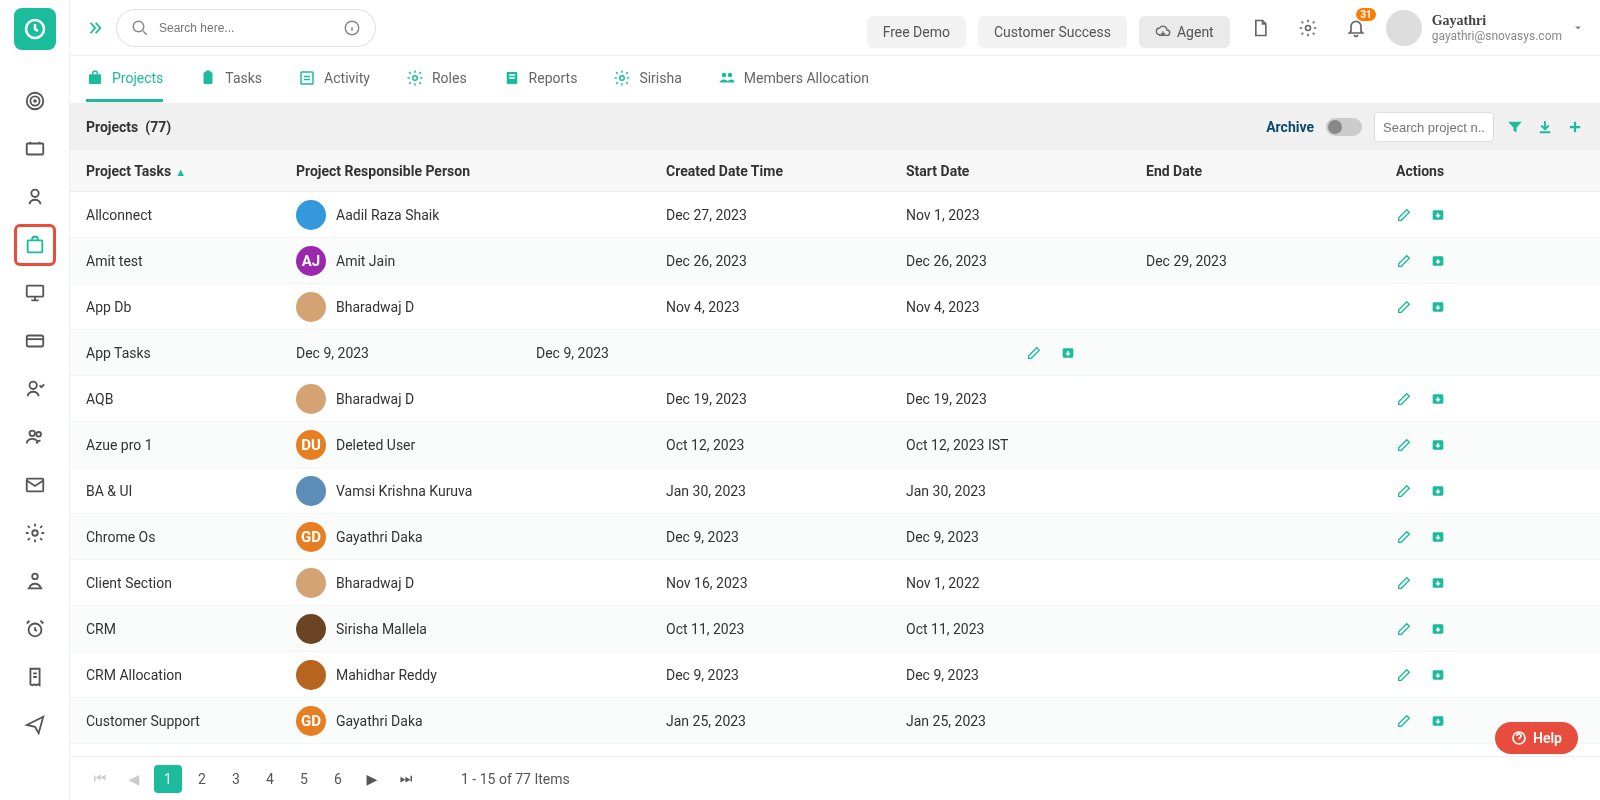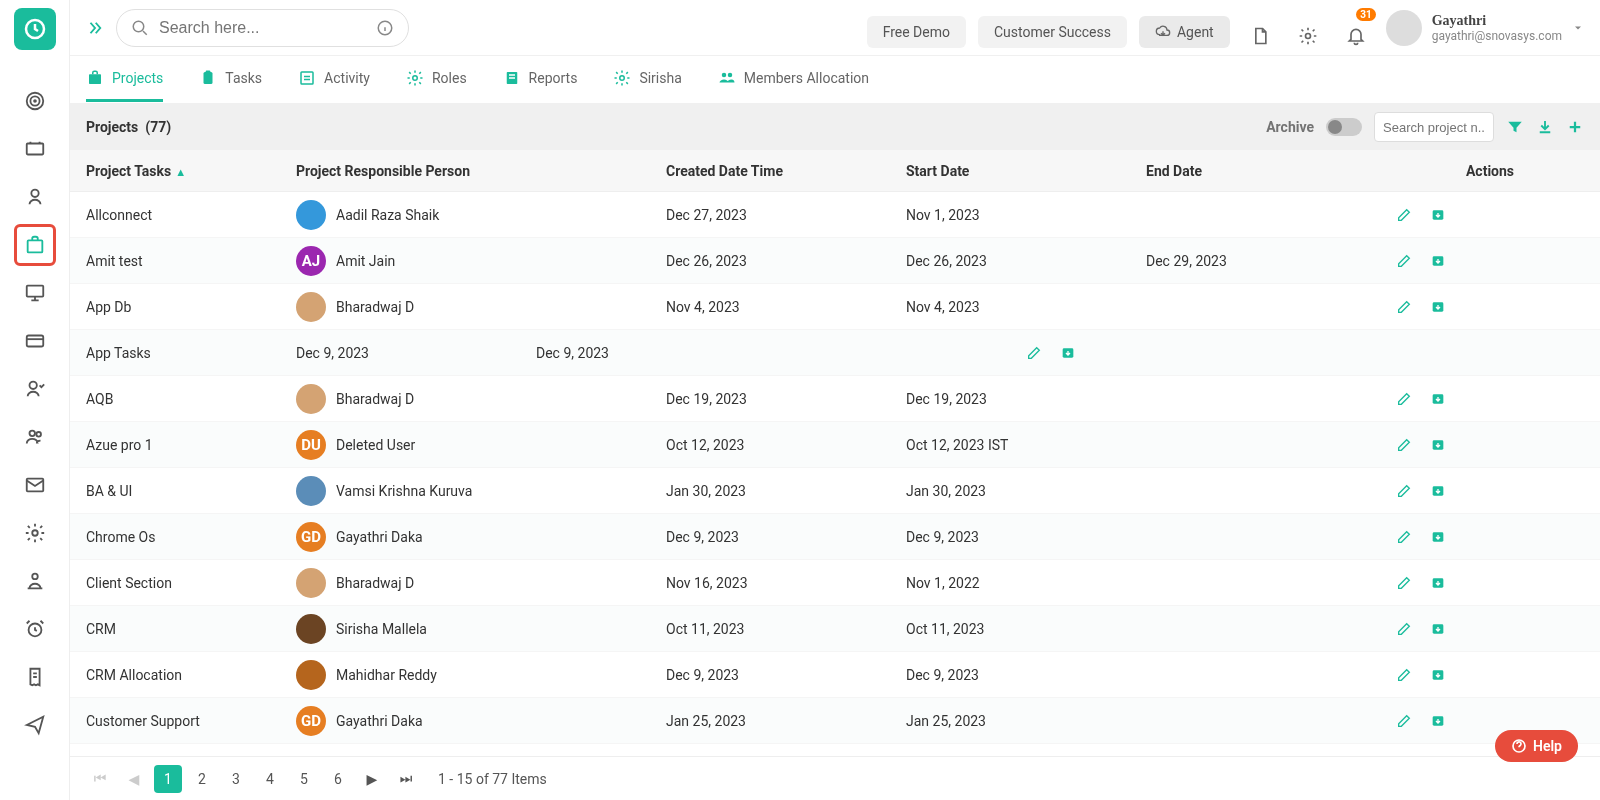--- a/index.html
+++ b/index.html
@@ -6,64 +6,64 @@
 body { font-family: -apple-system, BlinkMacSystemFont, "Segoe UI", Roboto, sans-serif; background: #fff; color: #333; font-size: 14px; }
 .app { display: flex; height: 800px; width: 1600px; }
 .sidebar { width: 70px; background: #fff; border-right: 1px solid #eee; display: flex; flex-direction: column; align-items: center; padding-top: 8px; }
 .logo { width: 42px; height: 42px; background: #1abc9c; border-radius: 8px; display: flex; align-items: center; justify-content: center; margin-bottom: 30px; }
 .sidebar-item { width: 42px; height: 42px; display: flex; align-items: center; justify-content: center; margin-bottom: 6px; border-radius: 6px; cursor: pointer; color: #555; }
 .sidebar-item.active { border: 3px solid #e74c3c; color: #1abc9c; }
 .main { flex: 1; display: flex; flex-direction: column; }
 .topbar { height: 56px; display: flex; align-items: center; padding: 0 16px; gap: 12px; border-bottom: 1px solid #f0f0f0; }
 .expand-btn { color: #1abc9c; cursor: pointer; }
 .search-box { flex: 0 0 260px; height: 38px; border: 1px solid #e0e0e0; border-radius: 20px; display: flex; align-items: center; padding: 0 14px; gap: 10px; color: #888; }
-.search-box input { border: none; outline: none; flex: 1; font-size: 16px; color: #555; }
+.search-box input { border: none; outline: none; flex: 1; font-size: 12px; color: #555; }
 .topbar-spacer { flex: 1; }
 .top-btn { padding: 8px 16px; background: #f2f2f2; border-radius: 6px; cursor: pointer; color: #555; font-size: 14px; display: flex; align-items: center; gap: 6px; margin-top: 8px; }
 .top-btn.agent { background: #eaeaea; }
-.icon-btn { width: 36px; height: 36px; display: flex; align-items: flex-end; justify-content: center; cursor: pointer; color: #666; position: relative; }
+.icon-btn { width: 36px; height: 36px; display: flex; align-items: center; justify-content: center; cursor: pointer; color: #666; position: relative; }
 .badge { position: absolute; top: -2px; right: -2px; background: #ff7b00; color: #fff; font-size: 10px; border-radius: 8px; padding: 1px 4px; font-weight: bold; }
 .user-info { display: flex; align-items: center; gap: 10px; cursor: pointer; }
 .user-avatar { width: 36px; height: 36px; border-radius: 50%; background: #ddd; }
 .user-text { display: flex; flex-direction: column; }
 .user-name { font-weight: 600; color: #444; font-family: Liberation Serif, serif; }
 .user-email { font-size: 12px; color: #888; }
 .tabs { height: 48px; display: flex; align-items: center; padding: 0 16px; gap: 36px; border-bottom: 1px solid #f0f0f0; }
 .tab { display: flex; align-items: center; gap: 8px; cursor: pointer; color: #666; padding: 12px 0; border-bottom: 3px solid transparent; }
 .tab.active { color: #1abc9c; border-bottom-color: #1abc9c; }
 .tab-icon { color: #1abc9c; }
 .section-header { height: 46px; background: #f0f0f0; display: flex; align-items: center; padding: 0 16px; gap: 12px; }
 .section-title { font-weight: 700; color: #333; }
 .section-spacer { flex: 1; }
-.archive-label { font-weight: 700; color: #737373; }
+.archive-label { font-weight: 700; color: #0c4a6e; }
 .toggle { width: 36px; height: 18px; background: #ccc; border-radius: 10px; position: relative; cursor: pointer; }
 .toggle::after { content: ""; position: absolute; width: 14px; height: 14px; background: #888; border-radius: 50%; top: 2px; left: 2px; }
 .proj-search { width: 120px; height: 30px; border: 1px solid #ddd; border-radius: 4px; padding: 0 8px; font-size: 13px; }
 .hdr-icon { color: #1abc9c; cursor: pointer; }
 .table-head { height: 42px; background: #f7f7f7; display: flex; align-items: center; padding: 0 16px; font-weight: 700; color: #333; border-bottom: 1px solid #eee; }
 .col-name { flex: 0 0 210px; }
 .col-person { flex: 0 0 370px; }
 .col-created { flex: 0 0 240px; }
 .col-start { flex: 0 0 240px; }
 .col-end { flex: 0 0 250px; }
-.col-actions { flex: 1; text-align: center; }
+.col-actions { flex: 1; text-align: left; }
 .sort-arrow { color: #1abc9c; font-size: 11px; margin-left: 4px; }
 .table-body { flex: 1; overflow-y: auto; }
 .row { height: 46px; display: flex; align-items: center; padding: 0 16px; border-bottom: 1px solid #f5f5f5; }
 .row:nth-child(even) { background: #fafcfc; }
 .person-cell { display: flex; align-items: center; gap: 10px; }
 .avatar { width: 30px; height: 30px; border-radius: 50%; display: flex; align-items: center; justify-content: center; font-size: 15px; font-weight: 700; color: #fff; }
 .actions-cell { display: flex; gap: 18px; }
 .action-icon { color: #1abc9c; cursor: pointer; }
 .pagination { height: 44px; display: flex; align-items: center; padding: 0 16px; gap: 6px; border-top: 1px solid #eee; }
 .page-btn { width: 28px; height: 28px; display: flex; align-items: center; justify-content: center; cursor: pointer; border-radius: 4px; color: #555; }
 .page-btn.active { background: #1abc9c; color: #fff; }
 .page-btn.disabled { color: #ccc; }
-.page-info { margin-left: 12px; color: #555; }
-.help-btn { position: fixed; bottom: 38px; right: 22px; background: #e74c3c; color: #fff; padding: 8px 16px; border-radius: 18px; display: flex; align-items: center; gap: 6px; cursor: pointer; font-weight: 600; }
+.page-info { margin-left: 35px; color: #555; }
+.help-btn { position: fixed; bottom: 46px; right: 22px; background: #e74c3c; color: #fff; padding: 8px 16px; border-radius: 18px; display: flex; align-items: center; gap: 6px; cursor: pointer; font-weight: 600; }
 svg { display: block; }
 </style>
 </head>
 <body>
 
 <div class="app">
   <div class="sidebar">
     <div class="logo">
       <svg width="24" height="24" viewBox="0 0 24 24" fill="none" stroke="#fff" stroke-width="2.5">
           <circle cx="12" cy="12" r="9"></circle>

